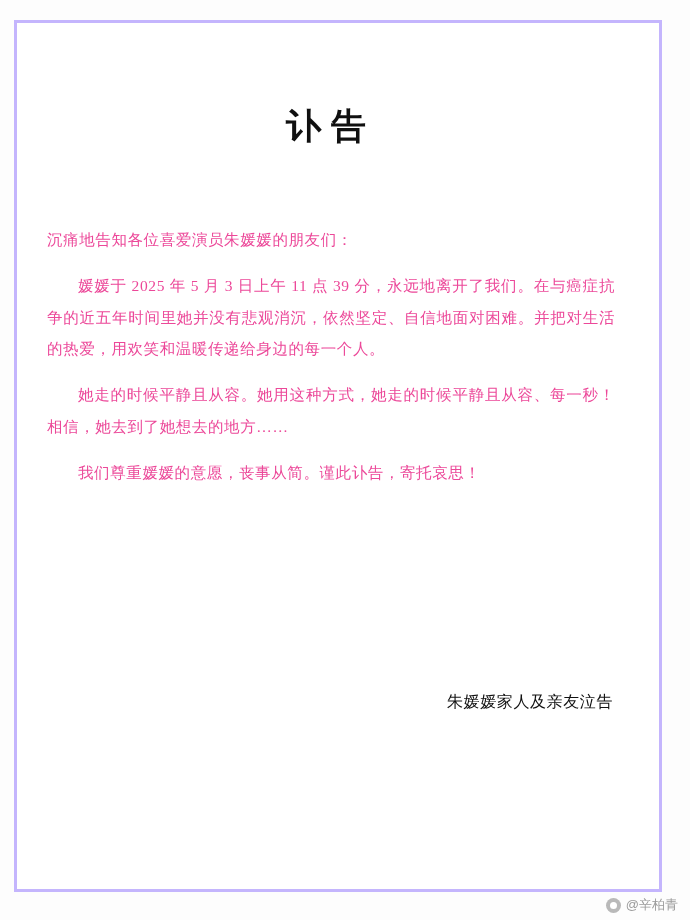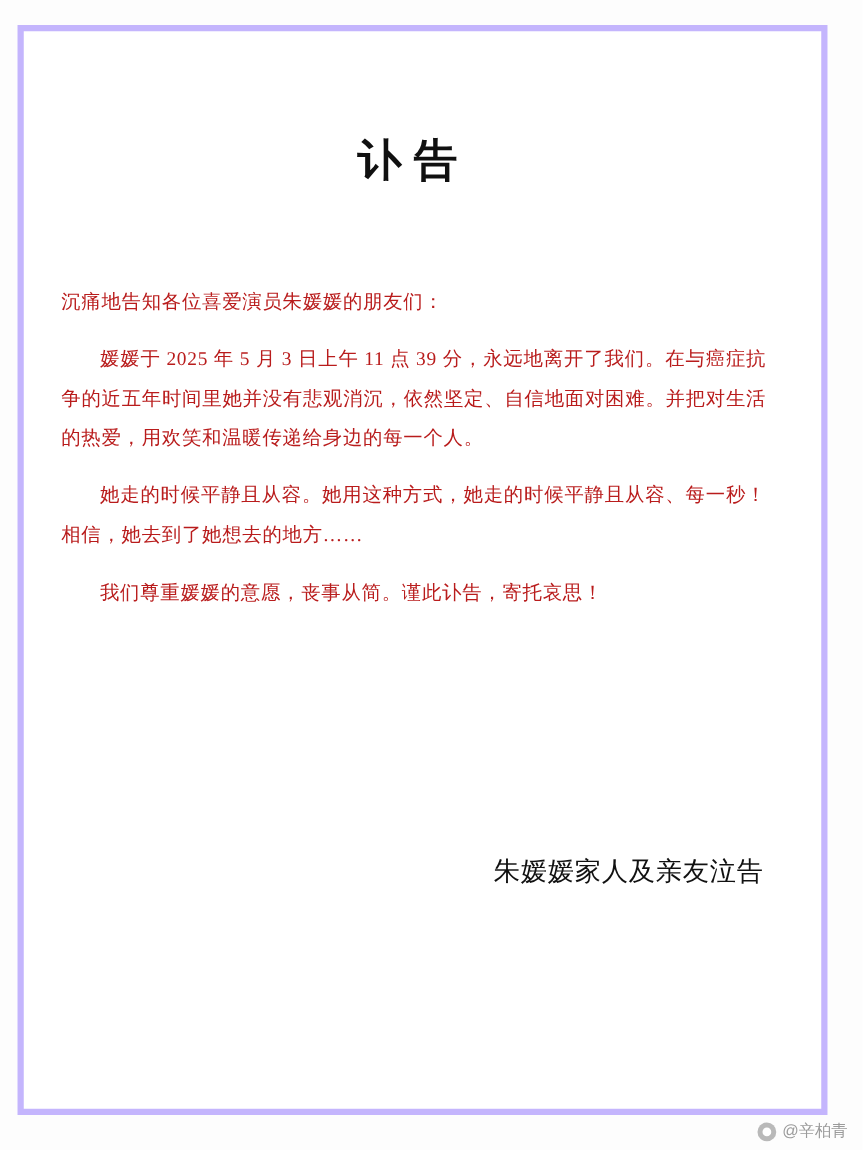--- a/index.html
+++ b/index.html
@@ -24,21 +24,21 @@
     background: #fdfdfd;
   }
 
   
   .notice-frame {
     position: absolute;
     left: 14px;
     top: 20px;
     width: 648px;
     height: 872px;
-    border: 5px solid #c4b5fd;
+    border: 3px solid #c4b5fd;
     background: #ffffff;
     box-sizing: border-box;
     padding-left: 48px;
   }
 
   .notice-inner {
     position: absolute;
     left: 0;
     top: 0;
     right: 0;
@@ -52,21 +52,21 @@
     font-size: 35px;
     letter-spacing: 10px;
     font-weight: 700;
     color: #101010;
     margin: 18px 0 0 0;
     font-family: "DejaVu Serif", "Liberation Serif", serif;
   }
 
   .body-block {
     margin-top: 74px;
-    color: #b91c1c;
+    color: #ec4899;
     font-size: 15.5px;
     line-height: 2.05;
     letter-spacing: 0.6px;
     text-align: justify;
   }
 
   .para {
     margin: 0 0 14px 0;
   }
 
@@ -75,21 +75,21 @@
   }
 
   .para.tight {
     margin-bottom: 10px;
   }
 
   .signature {
     position: absolute;
     right: 46px;
     bottom: 176px;
-    font-size: 21px;
+    font-size: 16px;
     color: #111111;
     letter-spacing: 0.6px;
   }
 
   
   .watermark {
     position: absolute;
     right: 12px;
     bottom: 6px;
     display: flex;

